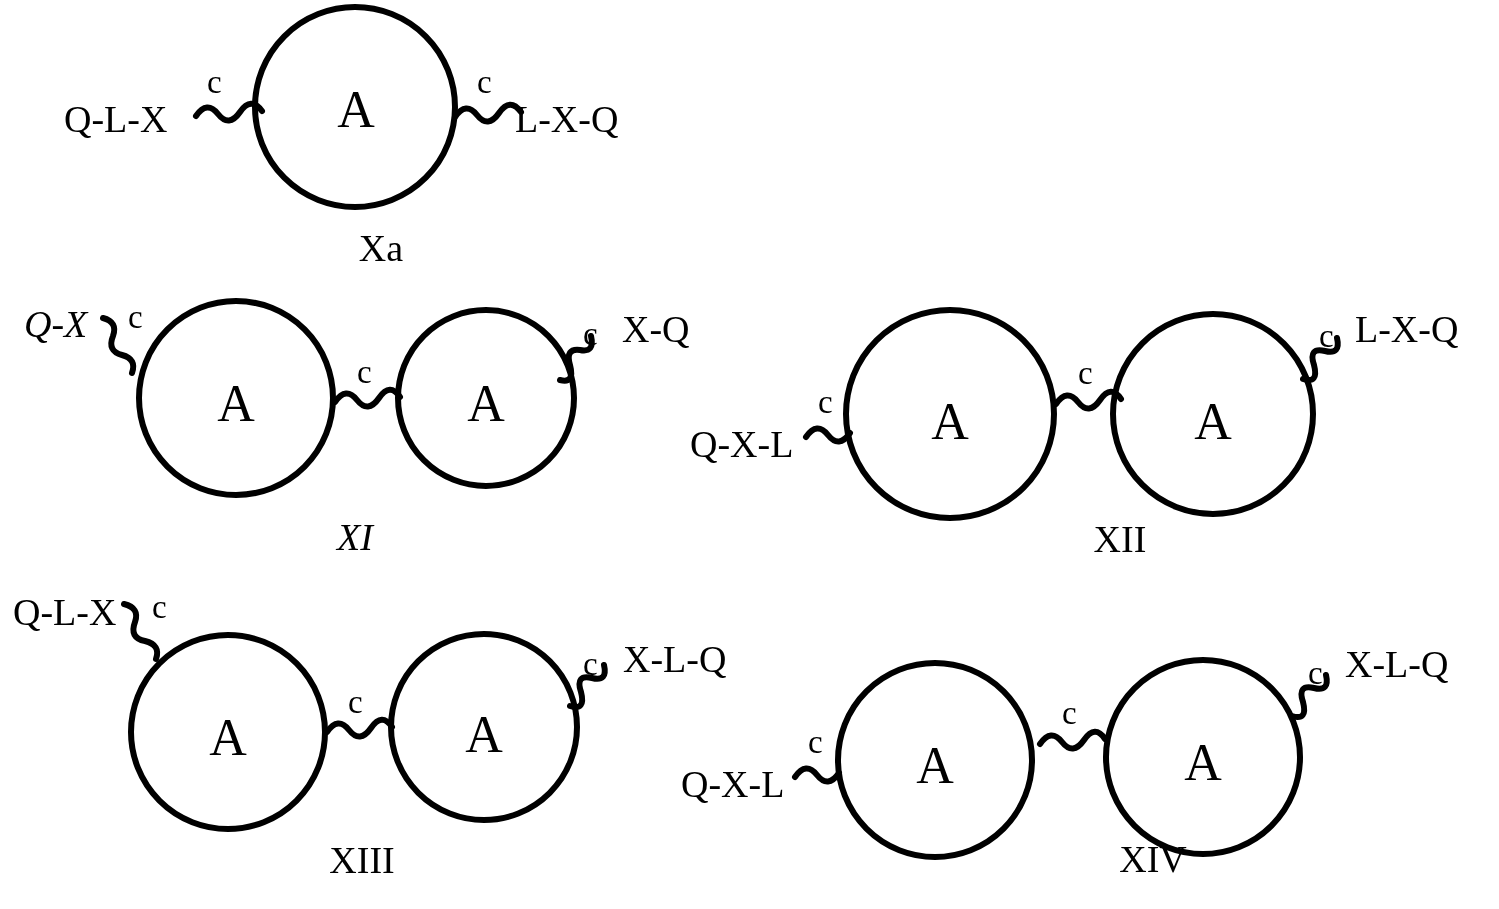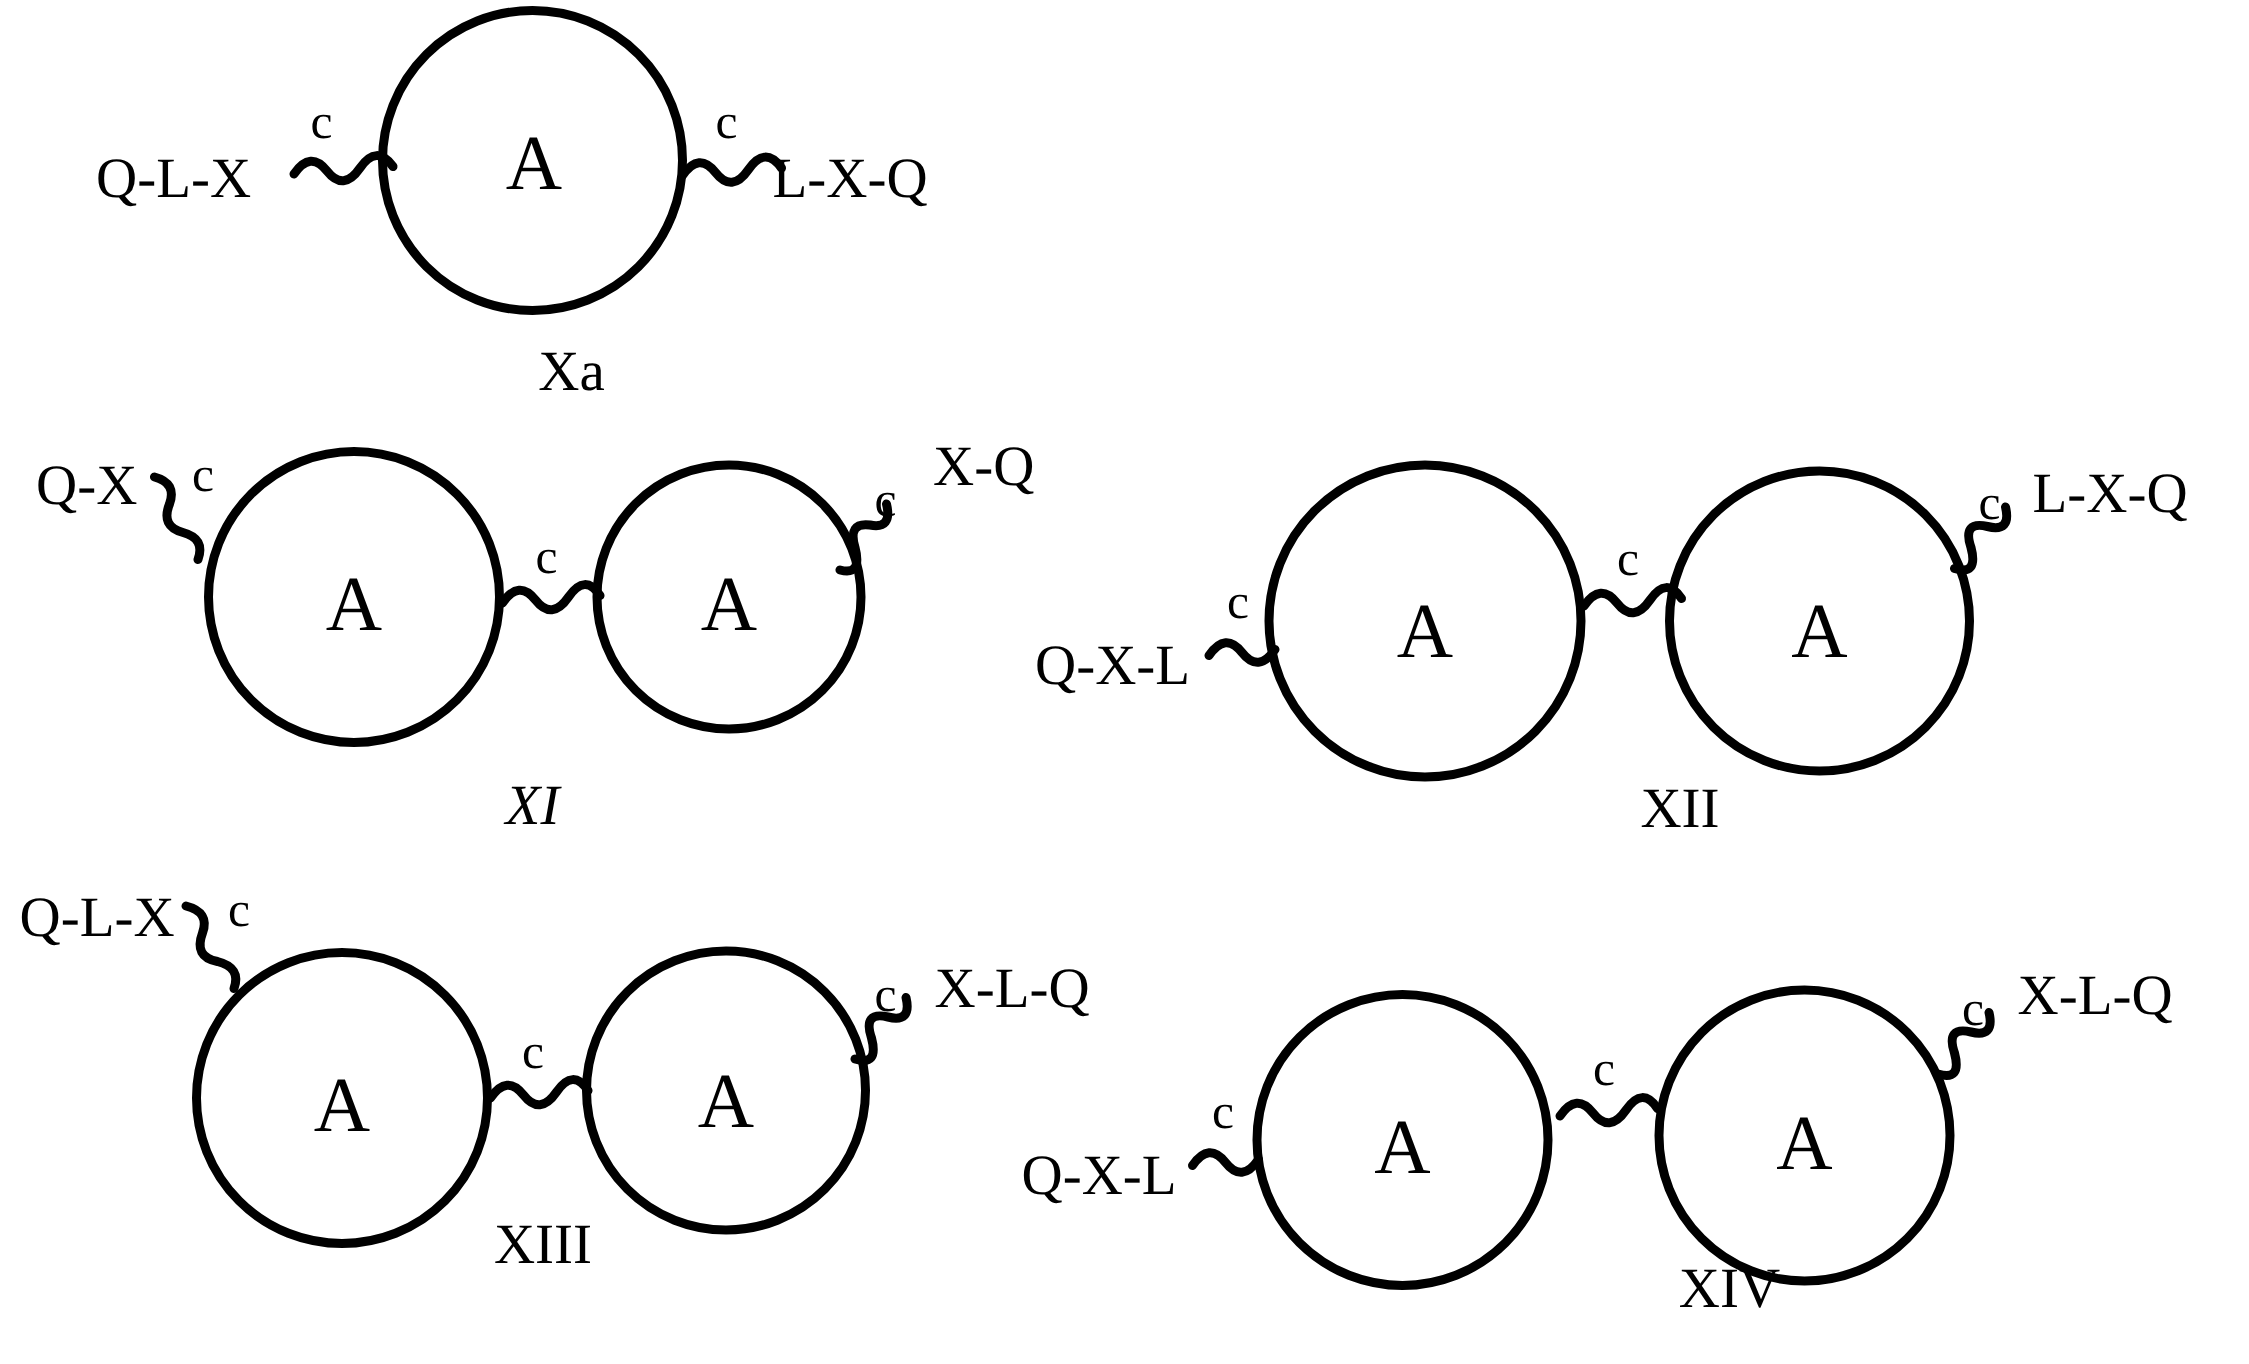--- a/index.html
+++ b/index.html
@@ -89,46 +89,46 @@
     </g>
   </svg>
 
   <div class="txt chain-label" style="left:64px; top:100px;">Q-L-X</div>
   <div class="txt bond-letter" style="left:207px; top:66px;">c</div>
   <div class="txt core-letter center" style="left:356px; top:110px;">A</div>
   <div class="txt bond-letter" style="left:477px; top:66px;">c</div>
   <div class="txt chain-label" style="left:515px; top:100px;">L-X-Q</div>
   <div class="txt struct-name center" style="left:381px; top:248px;">Xa</div>
 
-  <div class="txt chain-label" style="left:24px; top:305px;">Q-X</div>
+  <div class="txt chain-label" style="left:24px; top:305px;font-style:italic;">Q-X</div>
   <div class="txt bond-letter" style="left:128px; top:301px;">c</div>
   <div class="txt core-letter center" style="left:236px; top:404px;">A</div>
   <div class="txt bond-letter" style="left:357px; top:356px;">c</div>
   <div class="txt core-letter center" style="left:486px; top:404px;">A</div>
   <div class="txt bond-letter" style="left:583px; top:318px;">c</div>
-  <div class="txt chain-label" style="left:622px; top:292px;font-family:Liberation Serif, serif;">X-Q</div>
+  <div class="txt chain-label" style="left:622px; top:310px;font-family:Liberation Serif, serif;">X-Q</div>
   <div class="txt struct-name center" style="left:355px; top:537px;font-style:italic;">XI</div>
 
   <div class="txt chain-label" style="left:690px; top:425px;">Q-X-L</div>
   <div class="txt bond-letter" style="left:818px; top:386px;">c</div>
   <div class="txt core-letter center" style="left:950px; top:422px;">A</div>
   <div class="txt bond-letter" style="left:1078px; top:357px;">c</div>
   <div class="txt core-letter center" style="left:1213px; top:422px;">A</div>
   <div class="txt bond-letter" style="left:1319px; top:320px;">c</div>
   <div class="txt chain-label" style="left:1355px; top:310px;">L-X-Q</div>
   <div class="txt struct-name center" style="left:1120px; top:539px;">XII</div>
 
   <div class="txt chain-label" style="left:13px; top:593px;">Q-L-X</div>
   <div class="txt bond-letter" style="left:152px; top:591px;">c</div>
   <div class="txt core-letter center" style="left:228px; top:738px;">A</div>
   <div class="txt bond-letter" style="left:348px; top:686px;">c</div>
   <div class="txt core-letter center" style="left:484px; top:735px;">A</div>
   <div class="txt bond-letter" style="left:583px; top:648px;">c</div>
   <div class="txt chain-label" style="left:623px; top:640px;">X-L-Q</div>
-  <div class="txt struct-name center" style="left:362px; top:830px;">XIII</div>
+  <div class="txt struct-name center" style="left:362px; top:860px;">XIII</div>
 
   <div class="txt chain-label" style="left:681px; top:765px;">Q-X-L</div>
   <div class="txt bond-letter" style="left:808px; top:726px;">c</div>
   <div class="txt core-letter center" style="left:935px; top:766px;">A</div>
   <div class="txt bond-letter" style="left:1062px; top:697px;">c</div>
   <div class="txt core-letter center" style="left:1203px; top:763px;">A</div>
   <div class="txt bond-letter" style="left:1308px; top:657px;">c</div>
   <div class="txt chain-label" style="left:1345px; top:645px;">X-L-Q</div>
   <div class="txt struct-name center" style="left:1153px; top:859px;">XIV</div>
 

